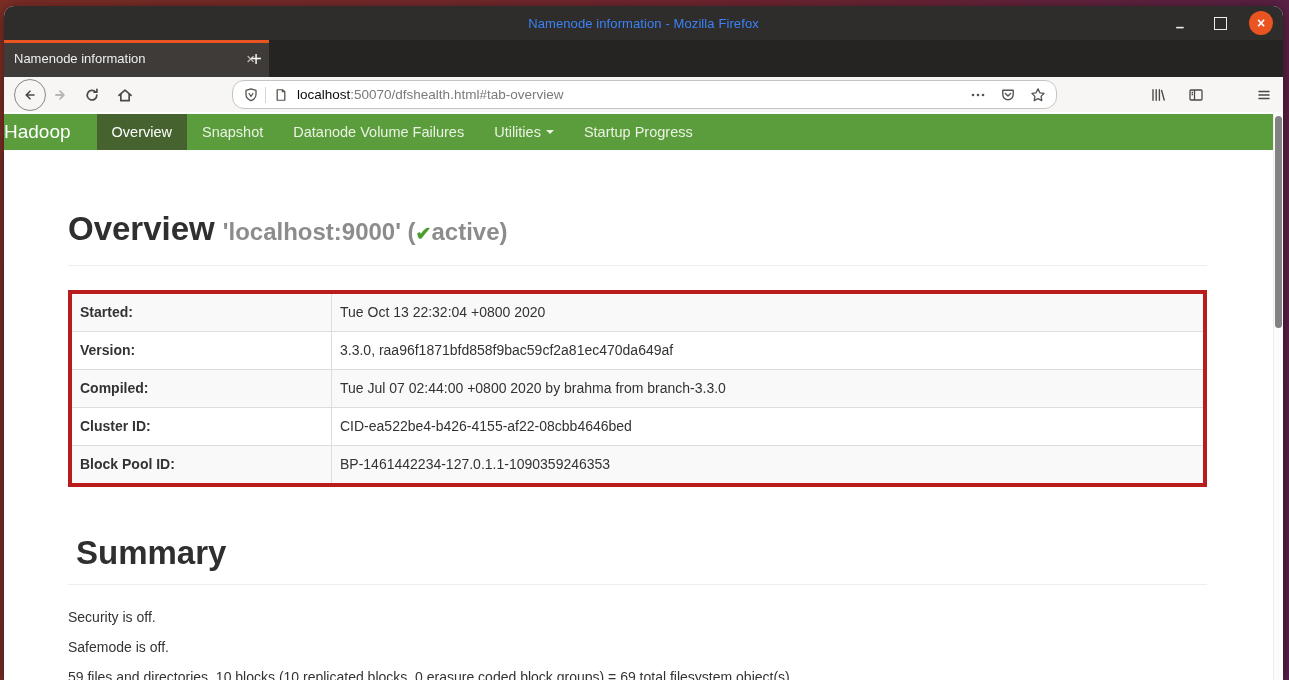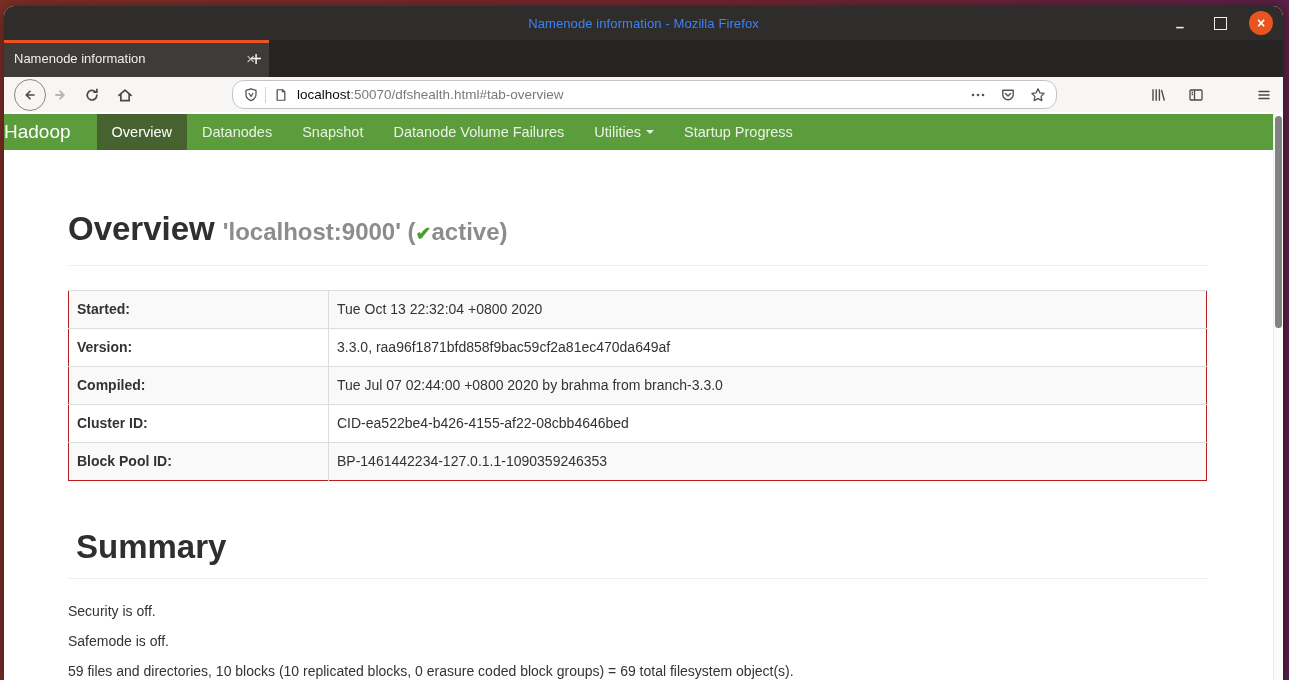--- a/index.html
+++ b/index.html
@@ -74,21 +74,21 @@
   .nav-item { color:#eaf2e2; font-size:14.5px; display:flex; align-items:center; padding:0 15px; cursor:pointer; }
   .nav-item.active { background: var(--navbar-active-green, #45622f); color:#fff; }
   .caret { display:inline-block; margin-left:5px; width:0; height:0;
     border-left:4px solid transparent; border-right:4px solid transparent; border-top:4px solid #eaf2e2; }
   
   .page { margin:0 76px 0 64px; color:#333; }
   .h1 { font-size:33px; font-weight:bold; color:#2f2f2f; margin:58px 0 10px; line-height:1.25; }
   .h1 .subtitle { font-size:24px; font-weight:bold; color:#8c8c8c; margin-left:8px; }
   .check { color: var(--check-green, #4c9c2e); font-size:19px; }
   hr.rule { border:none; border-top:1px solid #eee; margin:16px 0 24px; }
-  table.info { width:100%; border-collapse:collapse; border:1px solid #b91c1c; font-size:14px; }
+  table.info { width:100%; border-collapse:collapse; border:4px solid #b91c1c; font-size:14px; }
   table.info td { padding:9px 8px; border-top:1px solid #ddd; line-height:19px; color:#333; }
   table.info tr:nth-child(odd) { background:#f9f9f9; }
   table.info td.lbl { width:243px; font-weight:bold; border-right:1px solid #ddd; }
   .h1.summary { margin:45px 8px 10px; }
   hr.rule2 { border:none; border-top:1px solid #eee; margin:10px 0 22px; }
   .sline { font-size:14px; line-height:20px; margin:0 0 10px; color:#333; }
 </style>
 </head>
 <body>
 
@@ -186,21 +186,20 @@
           <path d="M3 4.5h10 M3 8h10 M3 11.5h10"></path>
         </svg>
       </div>
     </div>
 
     <div class="content">
 
       <div class="navbar">
         <span class="brand">Hadoop</span>
         <span class="nav-item active">Overview</span>
-        <span class="nav-item">Datanodes</span>
         <span class="nav-item">Snapshot</span>
         <span class="nav-item">Datanode Volume Failures</span>
         <span class="nav-item">
             <span>Utilities</span>
             <span class="caret"></span>
           </span>
         <span class="nav-item">Startup Progress</span>
       </div>
 
       <div class="page">

